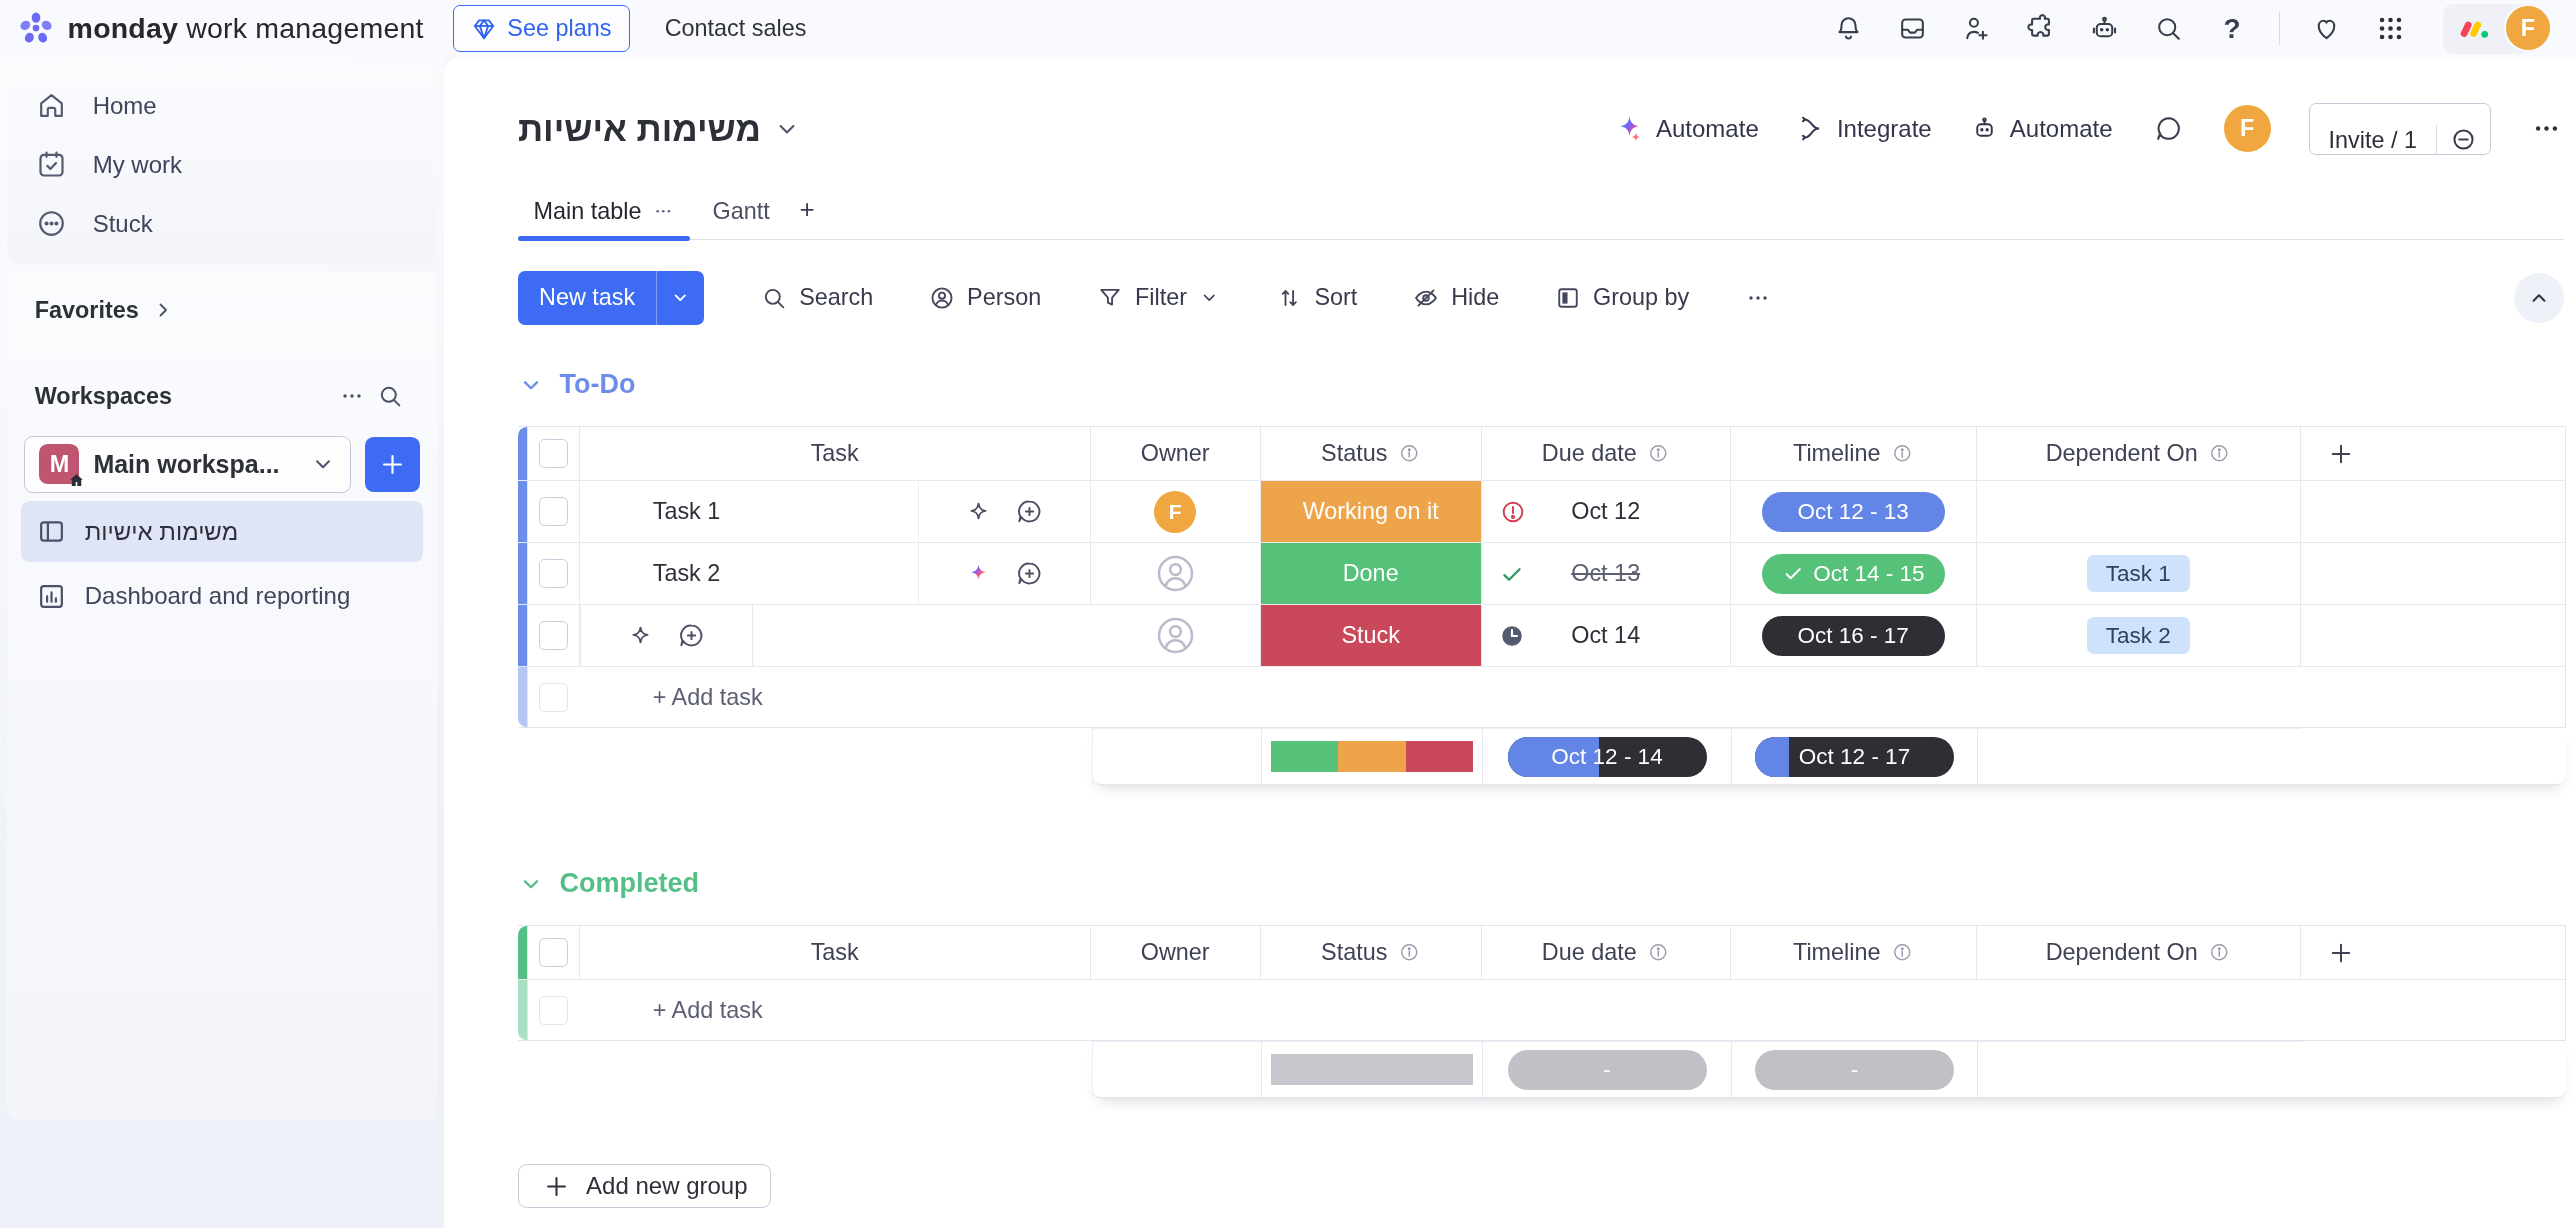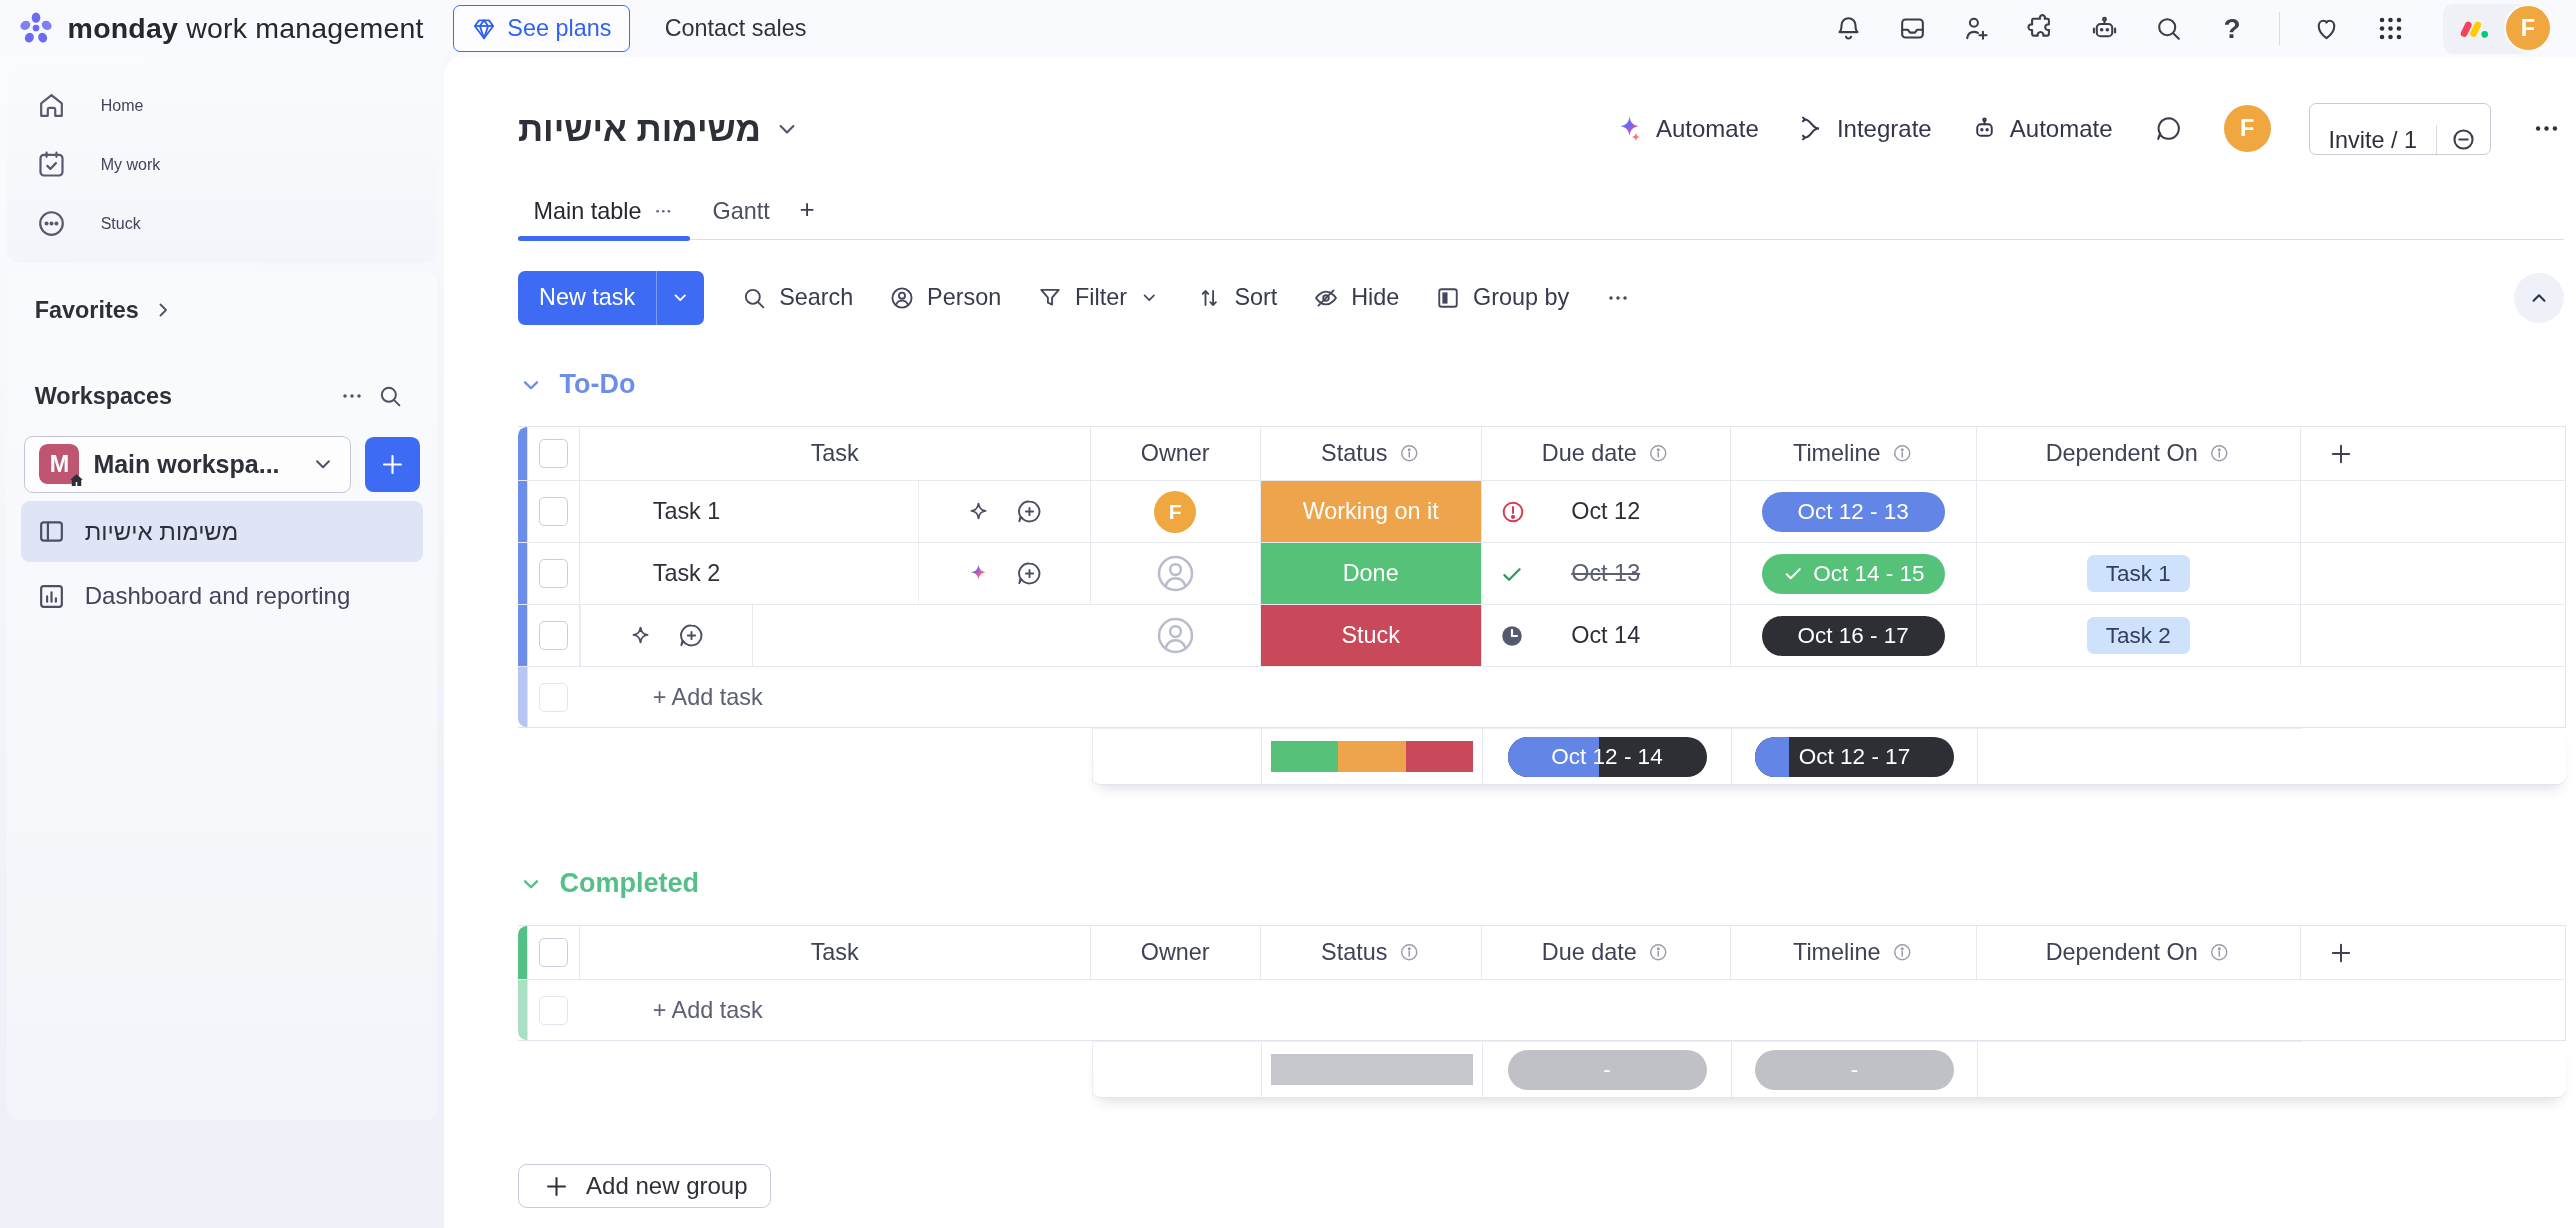--- a/index.html
+++ b/index.html
@@ -24,22 +24,22 @@
     display:flex; align-items:center; background:#f0f1f6; border-radius:10.4px; cursor:pointer; }
   .avatar { width:48px; height:48px; border-radius:50%; background:#f0a73f; color:#fff; font-size:23.4px; font-weight:700;
     display:flex; align-items:center; justify-content:center; }
   .account-chip .avatar { position:absolute; right:-22.5px; top:0.9px; border:2.6px solid #f9fafd; }
 
   
   .app { display:flex; height:1171px; }
   .sidebar { width:444px; padding:8.7px 7px 0 7px; background:linear-gradient(160deg,#fbfcfe 0%,#eef1f7 70%); flex:none; }
   .side-panel { background:linear-gradient(180deg,#fafbfd,#f3f5fa); border-radius:12px; padding:10.4px 8.7px; }
   .side-panel + .side-panel { margin-top:8.7px; }
-  .nav-item { display:flex; align-items:center; gap:33px; height:59px; padding:0 19px; border-radius:7px;
-    font-size:16px; color:#41445a; cursor:pointer; }
+  .nav-item { display:flex; align-items:center; gap:25px; height:59px; padding:0 19px; border-radius:7px;
+    font-size:24px; color:#41445a; cursor:pointer; }
   .nav-item svg { width:33px; height:33px; color:#565a71; }
   .side-section-row { display:flex; align-items:center; height:55px; padding:0 19px; font-size:23.4px; font-weight:700; color:#2e3039; }
   .side-section-row .spacer { flex:1; }
   .side-section-row .mini-btn { width:38px; height:38px; display:flex; align-items:center; justify-content:center;
     color:#4e5166; cursor:pointer; border-radius:5.2px; }
   .ws-row { display:flex; align-items:center; gap:14px; margin:12px 8.7px 8.7px 8.7px; }
   .ws-select { flex:1; display:flex; align-items:center; gap:14px; height:57px; padding:0 14px; background:#fdfdfe;
     border:1.7px solid #c3c6d6; border-radius:8.7px; cursor:pointer; }
   .ws-avatar { position:relative; width:40px; height:40px; border-radius:8.7px; background:#bf5570; color:#fff;
     font-size:23.4px; font-weight:700; display:flex; align-items:center; justify-content:center; }
@@ -66,21 +66,21 @@
   .invite-link { display:flex; align-items:center; padding:0 12px; border-left:1.7px solid #d9dbe6; cursor:pointer; color:#3a3d4d; }
 
   .tabs { display:flex; align-items:flex-end; gap:7px; margin-top:24px; border-bottom:1.7px solid #dcdfe9; height:54px; }
   .tab { display:flex; align-items:center; gap:10.4px; padding:0 15.6px 14px 15.6px; font-size:23.4px; color:#4c4f63;
     cursor:pointer; position:relative; }
   .tab.active { color:#26282f; font-weight:500; }
   .tab.active::after { content:""; position:absolute; left:0; right:0; bottom:-1.7px; height:4.3px; background:#3d6bf4; border-radius:2.6px; }
   .tab .tab-menu { color:#60647c; }
   .tab-add { padding:0 14px 14px 7px; color:#3c3f52; cursor:pointer; }
 
-  .toolbar { display:flex; align-items:center; gap:0; margin-top:29px; height:57px; }
+  .toolbar { display:flex; align-items:center; gap:20px; margin-top:29px; height:57px; }
   .new-task { display:flex; align-items:stretch; background:#3d6bf4; border-radius:7px; overflow:hidden; height:54px; margin-right:19px; }
   .new-task .nt-label { display:flex; align-items:center; padding:0 21px; color:#fff; font-size:23.4px; cursor:pointer; }
   .new-task .nt-caret { display:flex; align-items:center; padding:0 12px; border-left:1.7px solid rgba(255,255,255,.35); color:#fff; cursor:pointer; }
   .t-item { display:flex; align-items:center; gap:11.2px; padding:0 17.3px; height:52px; border-radius:7px;
     font-size:23.4px; color:#383b4e; cursor:pointer; }
   .t-item svg { color:#44475c; }
   .collapse-btn { margin-left:auto; width:50px; height:50px; border-radius:50%; background:#eff1f8;
     display:flex; align-items:center; justify-content:center; color:#33364a; cursor:pointer; }
 
   

